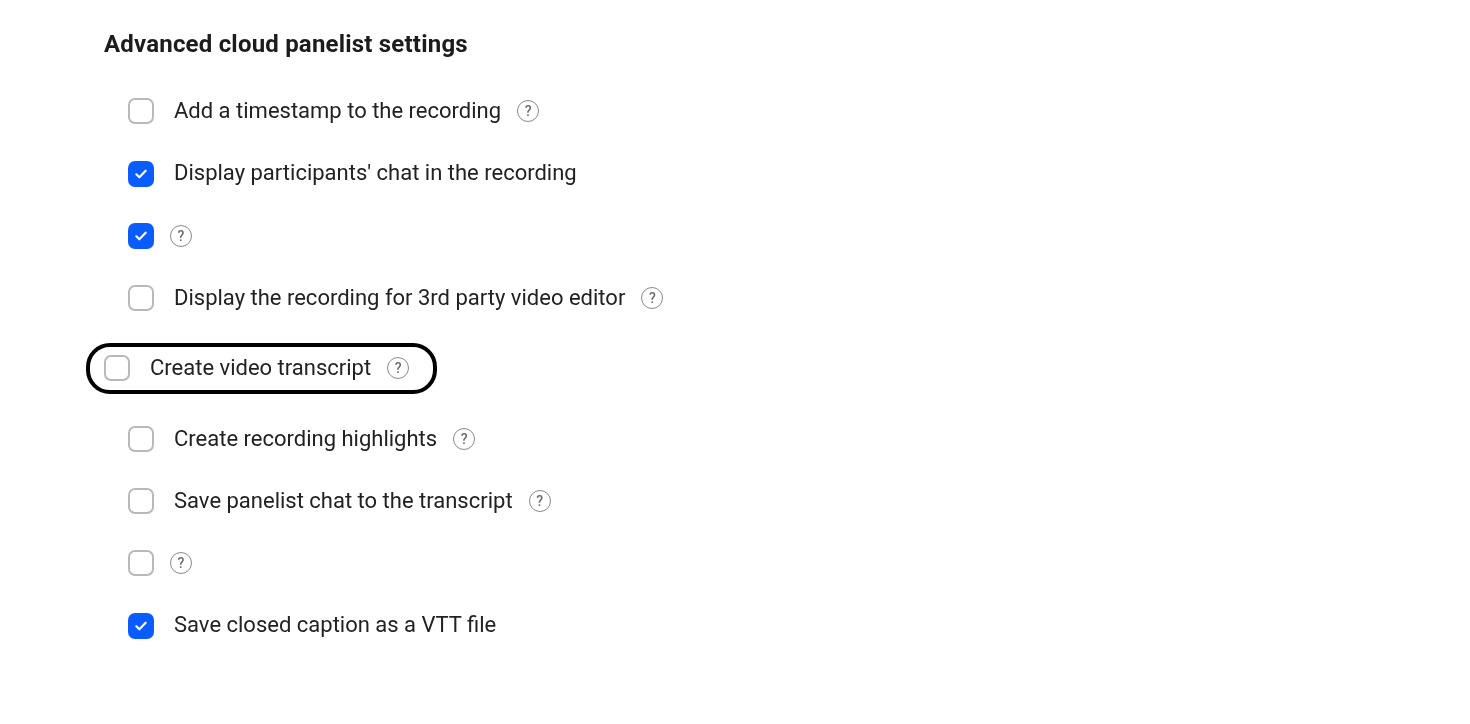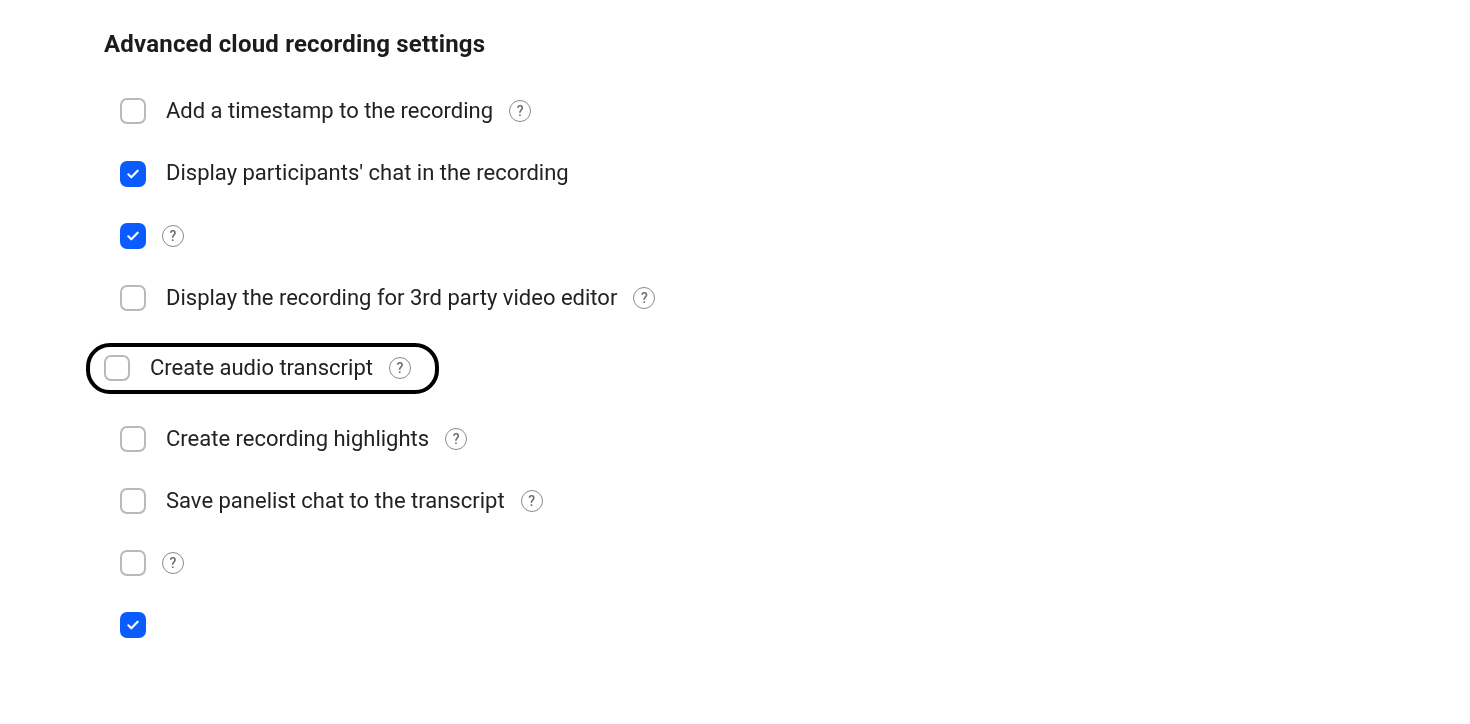--- a/index.html
+++ b/index.html
@@ -26,21 +26,21 @@
     display: flex;
     flex-direction: column;
     gap: 28px;
   }
   .option-row {
     display: flex;
     align-items: center;
     gap: 20px;
     position: relative;
     padding: 4px 8px 4px 16px;
-    margin-left: 0;
+    margin-left: 8px;
   }
   .option-row.highlighted {
     border: 4px solid #000000;
     border-radius: 24px;
     padding: 8px 24px 8px 14px;
     margin-left: -18px;
     width: fit-content;
   }
   .checkbox {
     width: 26px;
@@ -85,21 +85,21 @@
     font-weight: 500;
     cursor: pointer;
     margin-left: -4px;
     box-sizing: border-box;
   }
 </style>
 </head>
 <body>
 
 <div class="container">
-  <h2 class="section-title">Advanced cloud recording settings</h2>
+  <h2 class="section-title">Advanced cloud panelist settings</h2>
   <div class="options" id="options">
       <div class="option-row">
         <div class="checkbox unchecked" role="checkbox" aria-checked="false"></div>
         <span class="label">Add a timestamp to the recording</span>
         <span class="help">?</span>
       </div>
       <div class="option-row">
         <div class="checkbox checked" role="checkbox" aria-checked="true">
           <svg viewBox="0 0 24 24" fill="none" xmlns="http://www.w3.org/2000/svg">
             <path d="M5 12.5L9.5 17L19 7" stroke="#ffffff" stroke-width="3.2" stroke-linecap="round" stroke-linejoin="round"></path>
@@ -115,21 +115,21 @@
         </div>
         <span class="help">?</span>
       </div>
       <div class="option-row">
         <div class="checkbox unchecked" role="checkbox" aria-checked="false"></div>
         <span class="label">Display the recording for 3rd party video editor</span>
         <span class="help">?</span>
       </div>
       <div class="option-row highlighted">
         <div class="checkbox unchecked" role="checkbox" aria-checked="false"></div>
-        <span class="label">Create audio transcript</span>
+        <span class="label">Create video transcript</span>
         <span class="help">?</span>
       </div>
       <div class="option-row">
         <div class="checkbox unchecked" role="checkbox" aria-checked="false"></div>
         <span class="label">Create recording highlights</span>
         <span class="help">?</span>
       </div>
       <div class="option-row">
         <div class="checkbox unchecked" role="checkbox" aria-checked="false"></div>
         <span class="label">Save panelist chat to the transcript</span>
@@ -138,15 +138,16 @@
       <div class="option-row">
         <div class="checkbox unchecked" role="checkbox" aria-checked="false"></div>
         <span class="help">?</span>
       </div>
       <div class="option-row">
         <div class="checkbox checked" role="checkbox" aria-checked="true">
           <svg viewBox="0 0 24 24" fill="none" xmlns="http://www.w3.org/2000/svg">
             <path d="M5 12.5L9.5 17L19 7" stroke="#ffffff" stroke-width="3.2" stroke-linecap="round" stroke-linejoin="round"></path>
           </svg>
         </div>
+        <span class="label">Save closed caption as a VTT file</span>
       </div>
     </div>
 </div>
 
 </body></html>

